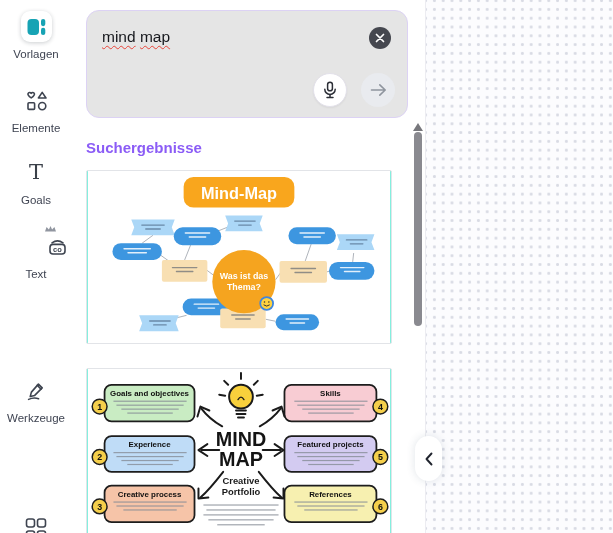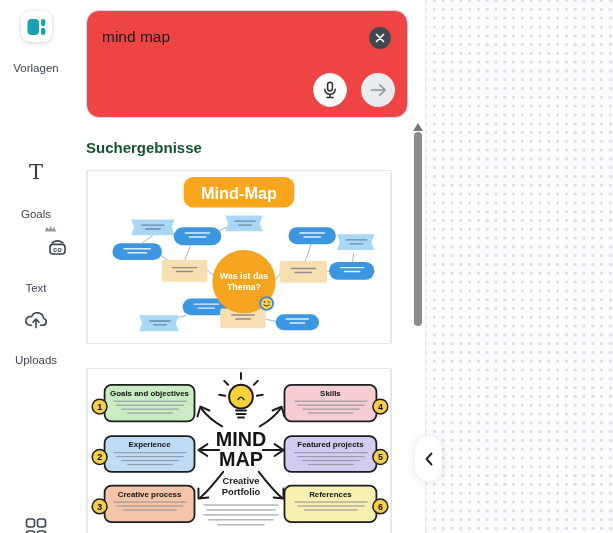--- a/index.html
+++ b/index.html
@@ -4,43 +4,43 @@
 <style>
   html,body{margin:0;padding:0;background:#fff;}
   .app{position:relative;width:613px;height:533px;background:#fff;overflow:hidden;
        font-family:"Liberation Sans",sans-serif;}
 
   
   .sidebar{position:absolute;left:0;top:0;width:72px;height:533px;background:#fff;}
   .nav-item{position:absolute;left:0;width:72px;display:flex;flex-direction:column;
             align-items:center;cursor:pointer;}
   .nav-item .icon-wrap{height:31px;display:flex;align-items:center;justify-content:center;position:relative;}
-  .nav-item .label{margin-top:20px;font-size:11.5px;color:#3f4452;}
+  .nav-item .label{margin-top:6px;font-size:11.5px;color:#3f4452;}
   .icon-box-active{width:31px;height:31px;background:#fff;border-radius:9px;
        box-shadow:0 1px 4px rgba(20,30,40,.22);display:flex;align-items:center;justify-content:center;}
   .ico{stroke:#3e4450;fill:none;stroke-width:1.6;stroke-linecap:round;stroke-linejoin:round;}
   .t-glyph{font-family:"DejaVu Serif","Liberation Serif",serif;font-size:21px;color:#3a4049;line-height:1;}
   .crown{position:absolute;right:12px;top:-7px;}
 
   
-  .search-box{position:absolute;left:86px;top:10px;width:322px;height:108px;background:#ef4444;
+  .search-box{position:absolute;left:86px;top:10px;width:322px;height:108px;background:#e5e5e5;
       border:1.5px solid #dcd2f4;border-radius:13px;box-sizing:border-box;}
   .search-query{position:absolute;left:15px;top:17px;font-size:15.5px;color:#16181d;}
   .misspelled{text-decoration-line:underline;text-decoration-style:wavy;
       text-decoration-color:#e8443a;text-decoration-thickness:1px;text-underline-offset:3px;}
   .clear-btn{position:absolute;right:16px;top:16px;width:22px;height:22px;border:none;padding:0;
       border-radius:50%;background:#45474f;display:flex;align-items:center;justify-content:center;cursor:pointer;}
   .mic-btn{position:absolute;right:60px;top:62px;width:34px;height:34px;border-radius:50%;
       background:#fff;border:1px solid #e3e1ea;box-shadow:0 1px 2px rgba(0,0,0,.06);
       display:flex;align-items:center;justify-content:center;cursor:pointer;padding:0;}
   .submit-btn{position:absolute;right:12px;top:62px;width:34px;height:34px;border-radius:50%;
       background:#e9ebef;border:none;display:flex;align-items:center;justify-content:center;cursor:pointer;padding:0;}
 
-  .results-heading{position:absolute;left:86px;top:139px;margin:0;font-size:15px;font-weight:700;color:#14532d;}
-  .result-card{position:absolute;left:86px;width:306px;height:174px;background:#e5e5e5;
+  .results-heading{position:absolute;left:86px;top:139px;margin:0;font-size:15px;font-weight:700;color:#8b5cf6;}
+  .result-card{position:absolute;left:86px;width:306px;height:174px;background:#5eead4;
       border:1px solid #e2e4e8;border-radius:2px;box-sizing:border-box;cursor:pointer;overflow:hidden;}
   .result-card svg{display:block;}
 
   
   .n-blue{fill:#3d96e0;}  .n-lblue{fill:#abd7f7;}  .n-tan{fill:#f8dfb2;}
   .cline{stroke:#99a0a9;stroke-width:.8;}
   .wline{fill:rgba(255,255,255,.85);} .dline{fill:rgba(40,60,90,.5);}
   .hand{stroke:#1b1b1b;stroke-width:2;fill:none;stroke-linecap:round;stroke-linejoin:round;}
   .tline{fill:#868c96;opacity:.8;}
 
@@ -74,20 +74,31 @@
               <rect x="0.5" y="1" width="11.5" height="16" rx="4"></rect>
               <rect x="14" y="1" width="4.3" height="7.2" rx="2.1"></rect>
               <rect x="14" y="9.8" width="4.3" height="7.2" rx="2.1"></rect>
             </g>
           </svg>
         </div>
       </div>
       <span class="label">Vorlagen</span>
     </div>
 
+    <div class="nav-item" style="top:85px">
+      <div class="icon-wrap">
+        <svg class="ico" width="23" height="23" viewBox="0 0 23 23">
+          <path d="M6.2,4.4 C5.5,3.1 3.5,3.2 3,4.7 C2.6,5.9 3.5,7 6.2,8.9 C8.9,7 9.8,5.9 9.4,4.7 C8.9,3.2 6.9,3.1 6.2,4.4 Z"></path>
+          <path d="M17.2,3.4 L21,9 L13.4,9 Z"></path>
+          <rect x="3" y="13.8" width="6.6" height="6.6" rx="1"></rect>
+          <circle cx="17.2" cy="17.1" r="3.6"></circle>
+        </svg>
+      </div>
+      <span class="label">Elemente</span>
+    </div>
 
     <div class="nav-item" style="top:157px">
       <div class="icon-wrap">
         <span class="t-glyph">T</span>
       </div>
       <span class="label">Goals</span>
     </div>
 
     <div class="nav-item" style="top:231px">
       <div class="icon-wrap" style="position:relative;margin-left:43px;">
@@ -96,30 +107,31 @@
         </svg>
         <svg class="ico" width="23" height="20" viewBox="0 0 23 20">
           <path d="M6,5.8 Q11.5,2 17,5.8"></path>
           <rect x="4" y="7.4" width="15" height="9.6" rx="3"></rect>
           <text x="11.5" y="14.6" text-anchor="middle" font-size="7.5" font-weight="bold" fill="#3e4450" stroke="none">co</text>
         </svg>
       </div>
       <span class="label">Text</span>
     </div>
 
-    <div class="nav-item" style="top:303px">
-      <div class="icon-wrap">
-        <svg class="ico" width="24" height="22" viewBox="0 0 24 22">
-          <path d="M7.4,17.3 H6.6 A4.4,4.4 0 1 1 7.6,8.7 A6.2,6.2 0 0 1 19.5,10.2 A3.6,3.6 0 0 1 18.7,17.3 H16.6"></path>
-          <path d="M12,19.6 V11.4 M8.9,14.2 L12,11.1 L15.1,14.2"></path>
-        </svg>
-      </div>
-      <span class="label">Uploads</span>
-    </div>
-
+
+    <div class="nav-item" style="top:375px">
+      <div class="icon-wrap">
+        <svg class="ico" width="22" height="22" viewBox="0 0 22 22">
+          <path d="M13.4,4.1 L17.2,7.9 L9.7,15.4 L5.2,16.6 L6.4,12.1 Z"></path>
+          <path d="M12.2,5.3 L16,9.1"></path>
+          <path d="M3.6,19.4 Q8.6,16.9 13.6,18.7"></path>
+        </svg>
+      </div>
+      <span class="label">Werkzeuge</span>
+    </div>
 
 
     <div class="nav-item" style="top:514px">
       <div class="icon-wrap">
         <svg class="ico" width="22" height="24" viewBox="0 0 22 24">
           <rect x="1.5" y="1" width="8" height="8" rx="2.2"></rect>
           <rect x="12.5" y="1" width="8" height="8" rx="2.2"></rect>
           <rect x="1.5" y="13" width="8" height="8" rx="2.2"></rect>
           <rect x="12.5" y="13" width="8" height="8" rx="2.2"></rect>
         </svg>

